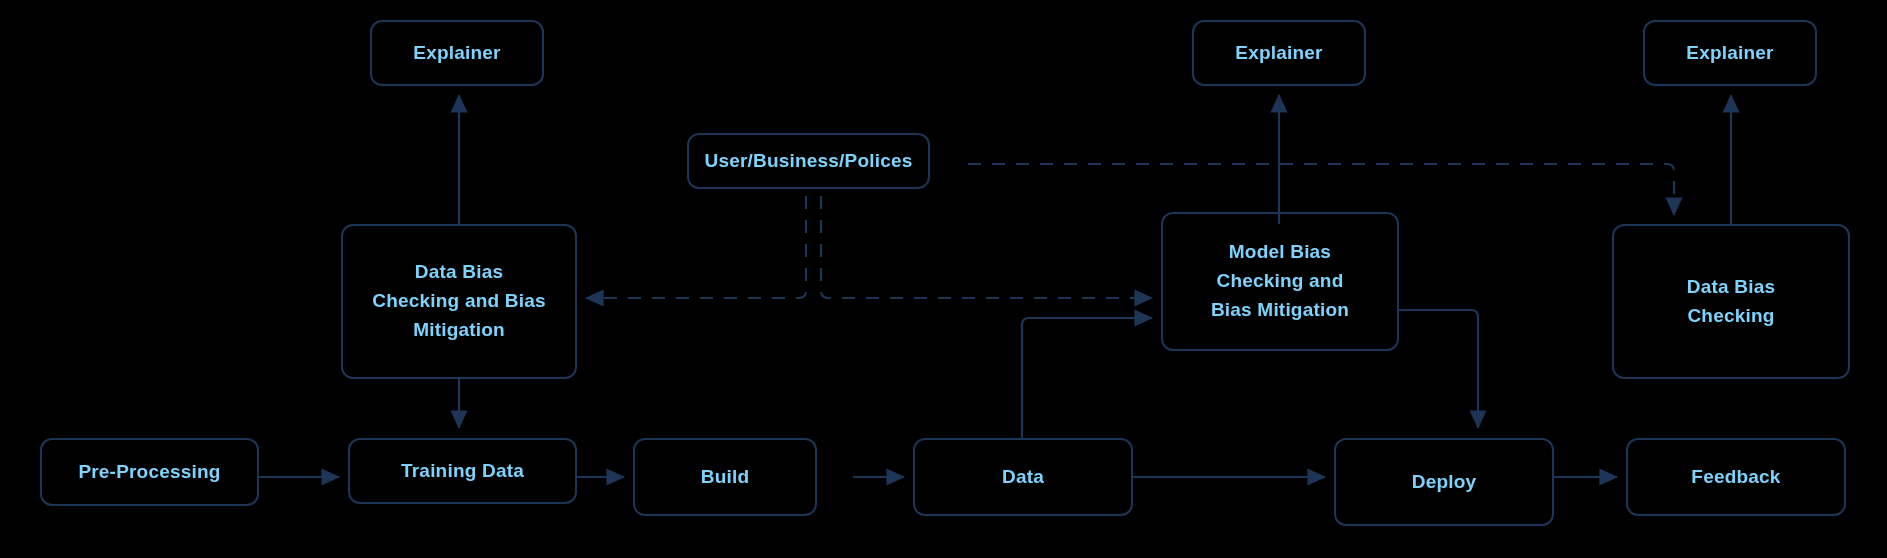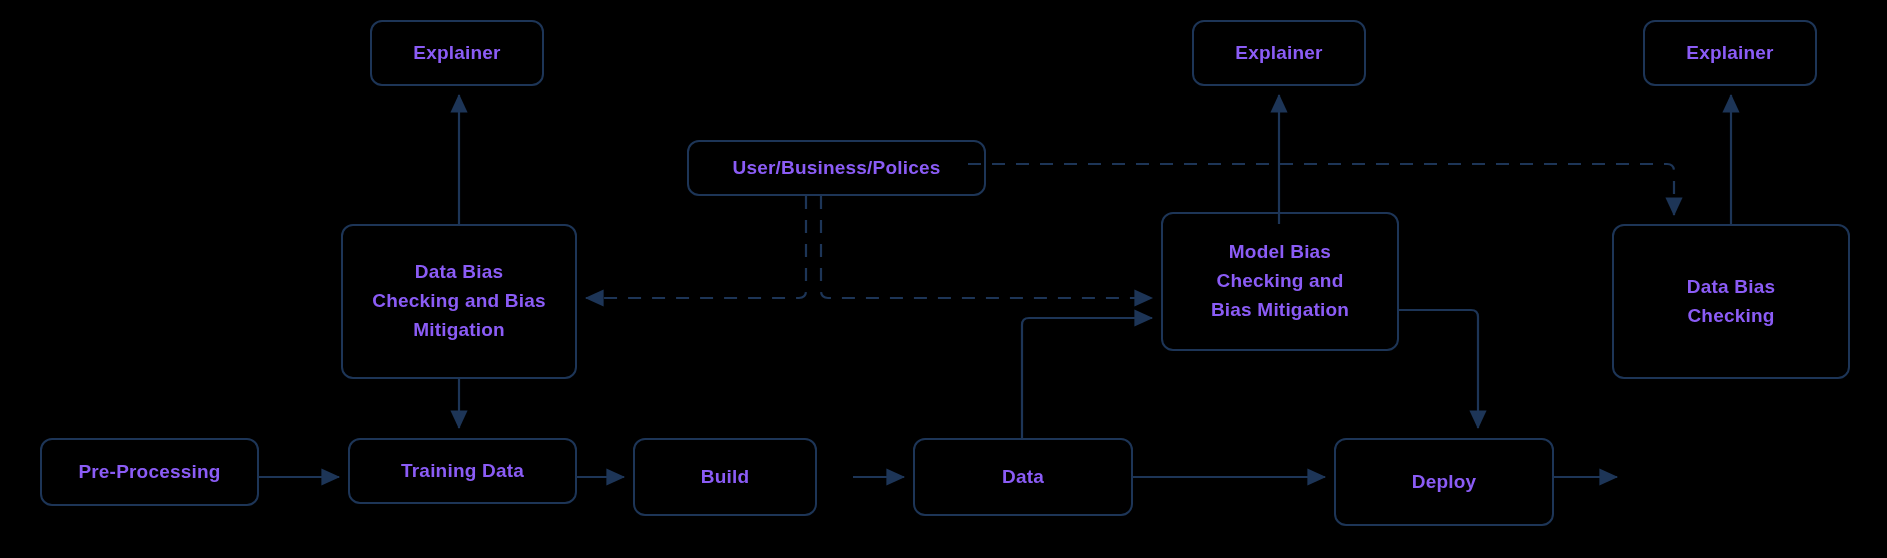--- a/index.html
+++ b/index.html
@@ -26,21 +26,21 @@
   .node {
     position: absolute;
     box-sizing: border-box;
     border: 2px solid #1d3557;
     border-radius: 12px;
     background: transparent;
     display: flex;
     align-items: center;
     justify-content: center;
     text-align: center;
-    color: #8b5cf6;
+    color: #7dd3fc;
     font-weight: bold;
     font-size: 19px;
     line-height: 1.52;
     letter-spacing: 0.2px;
     z-index: 2;
   }
   .node .label {
     display: block;
     padding: 0 8px;
     white-space: pre-line;
@@ -94,21 +94,21 @@
   </div>
 
   <div class="node" style="left:1192px; top:20px; width:174px; height:66px;">
     <span class="label">Explainer</span>
   </div>
 
   <div class="node" style="left:1643px; top:20px; width:174px; height:66px;">
     <span class="label">Explainer</span>
   </div>
 
-  <div class="node" style="left:687px; top:140px; width:299px; height:56px;">
+  <div class="node" style="left:687px; top:133px; width:243px; height:56px;">
     <span class="label">User/Business/Polices</span>
   </div>
 
   <div class="node" style="left:341px; top:224px; width:236px; height:155px;">
     <span class="label">Data Bias
 Checking and Bias
 Mitigation</span>
   </div>
 
   <div class="node" style="left:1161px; top:212px; width:238px; height:139px;">
@@ -135,14 +135,17 @@
   </div>
 
   <div class="node" style="left:913px; top:438px; width:220px; height:78px;">
     <span class="label">Data</span>
   </div>
 
   <div class="node" style="left:1334px; top:438px; width:220px; height:88px;">
     <span class="label">Deploy</span>
   </div>
 
+  <div class="node" style="left:1626px; top:438px; width:220px; height:78px;">
+    <span class="label">Feedback</span>
+  </div>
 
 </div>
 
 </body></html>

